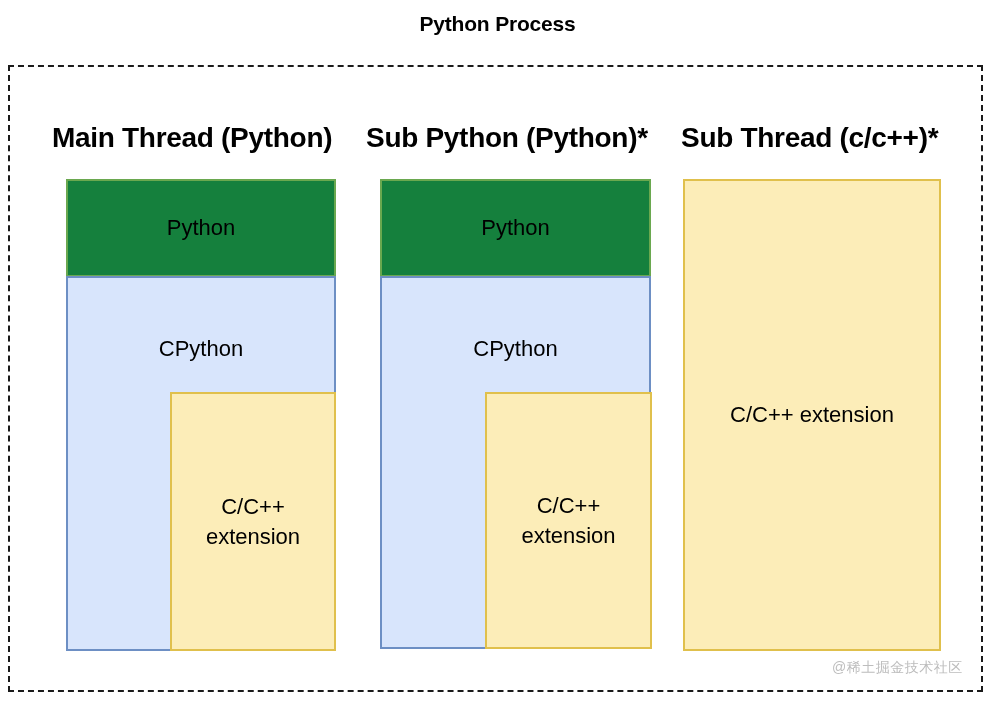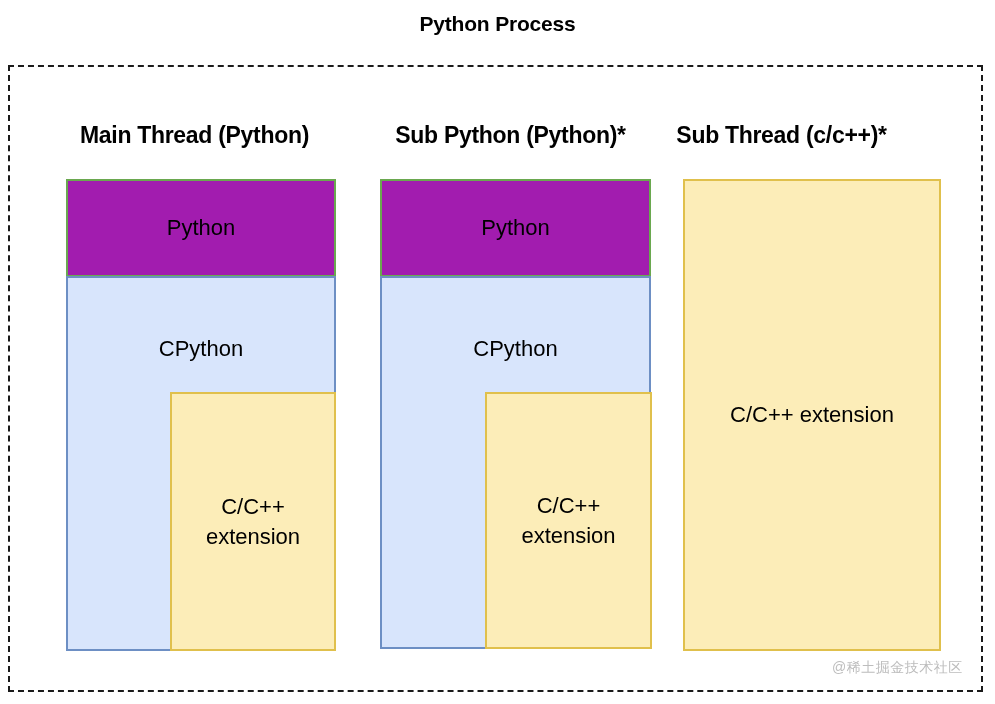--- a/index.html
+++ b/index.html
@@ -35,42 +35,42 @@
     top: 65px;
     width: 975px;
     height: 627px;
     border: 2px dashed #1a1a1a;
     box-sizing: border-box;
   }
 
   .column-header {
     position: absolute;
     top: 122px;
-    text-align: center;
-    font-size: 23px;
+    text-align: left;
+    font-size: 28px;
     font-weight: bold;
     color: #000000;
     white-space: nowrap;
     letter-spacing: -0.3px;
   }
 
   .layer-box {
     position: absolute;
     box-sizing: border-box;
     display: flex;
     align-items: center;
     justify-content: center;
     text-align: center;
     font-size: 22px;
     color: #000000;
     line-height: 1.35;
   }
 
   .layer-python {
-    background: #a21caf;
+    background: #15803d;
     border: 2px solid #6aa84f;
   }
 
   .layer-cpython {
     background: #d8e5fc;
     border: 2px solid #6d8fc4;
     align-items: flex-start;
     justify-content: center;
   }
 
@@ -89,21 +89,21 @@
   #col1-cpython     { left: 66px;  top: 276px; width: 270px; height: 375px; }
   #col1-extension   { left: 170px; top: 392px; width: 166px; height: 259px; }
 
   
   #col2-header      { left: 366px; width: 289px; }
   #col2-python      { left: 380px; top: 179px; width: 271px; height: 98px; }
   #col2-cpython     { left: 380px; top: 276px; width: 271px; height: 373px; }
   #col2-extension   { left: 485px; top: 392px; width: 167px; height: 257px; }
 
   
-  #col3-header      { left: 647px; width: 269px; }
+  #col3-header      { left: 681px; width: 269px; }
   #col3-extension   { left: 683px; top: 179px; width: 258px; height: 472px; }
 
   #watermark {
     position: absolute;
     left: 812px;
     top: 659px;
     font-size: 14px;
     color: #bdbdbd;
     white-space: nowrap;
     letter-spacing: 0.5px;

